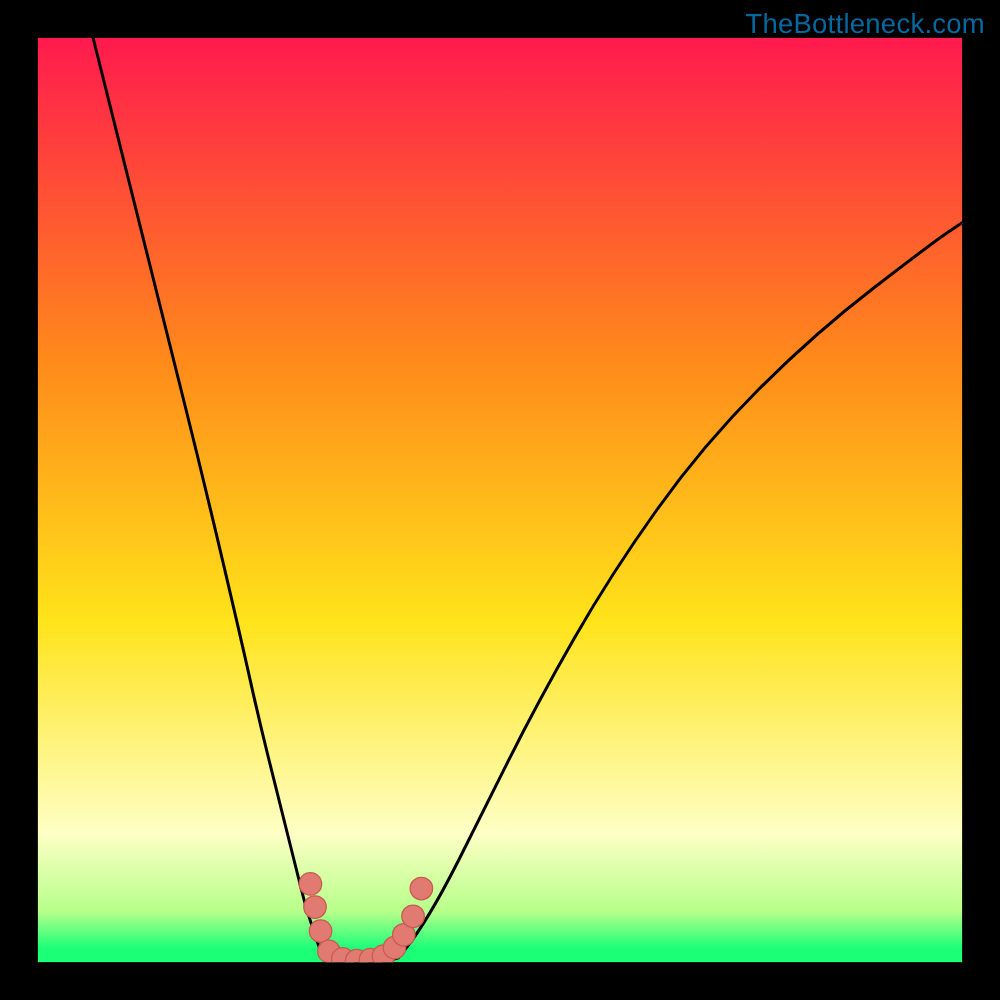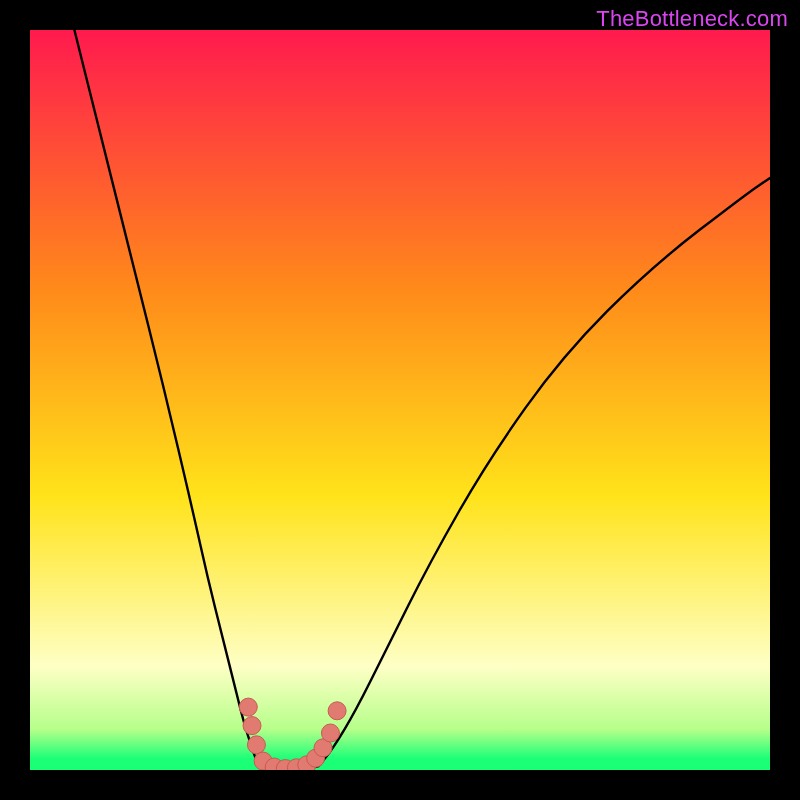--- a/index.html
+++ b/index.html
@@ -28,21 +28,21 @@
     overflow: hidden;
   }
   .gradient {
     position: absolute;
     inset: 0;
   }
   .watermark {
     position: absolute;
     top: 6px;
     right: 12px;
-    color: #d946ef;
+    color: #0369a1;
     font-size: 22px;
     font-weight: 500;
     letter-spacing: 0.2px;
     font-family: Arial, Helvetica, sans-serif;
   }
   svg.curves {
     position: absolute;
     inset: 0;
   }
 </style>

